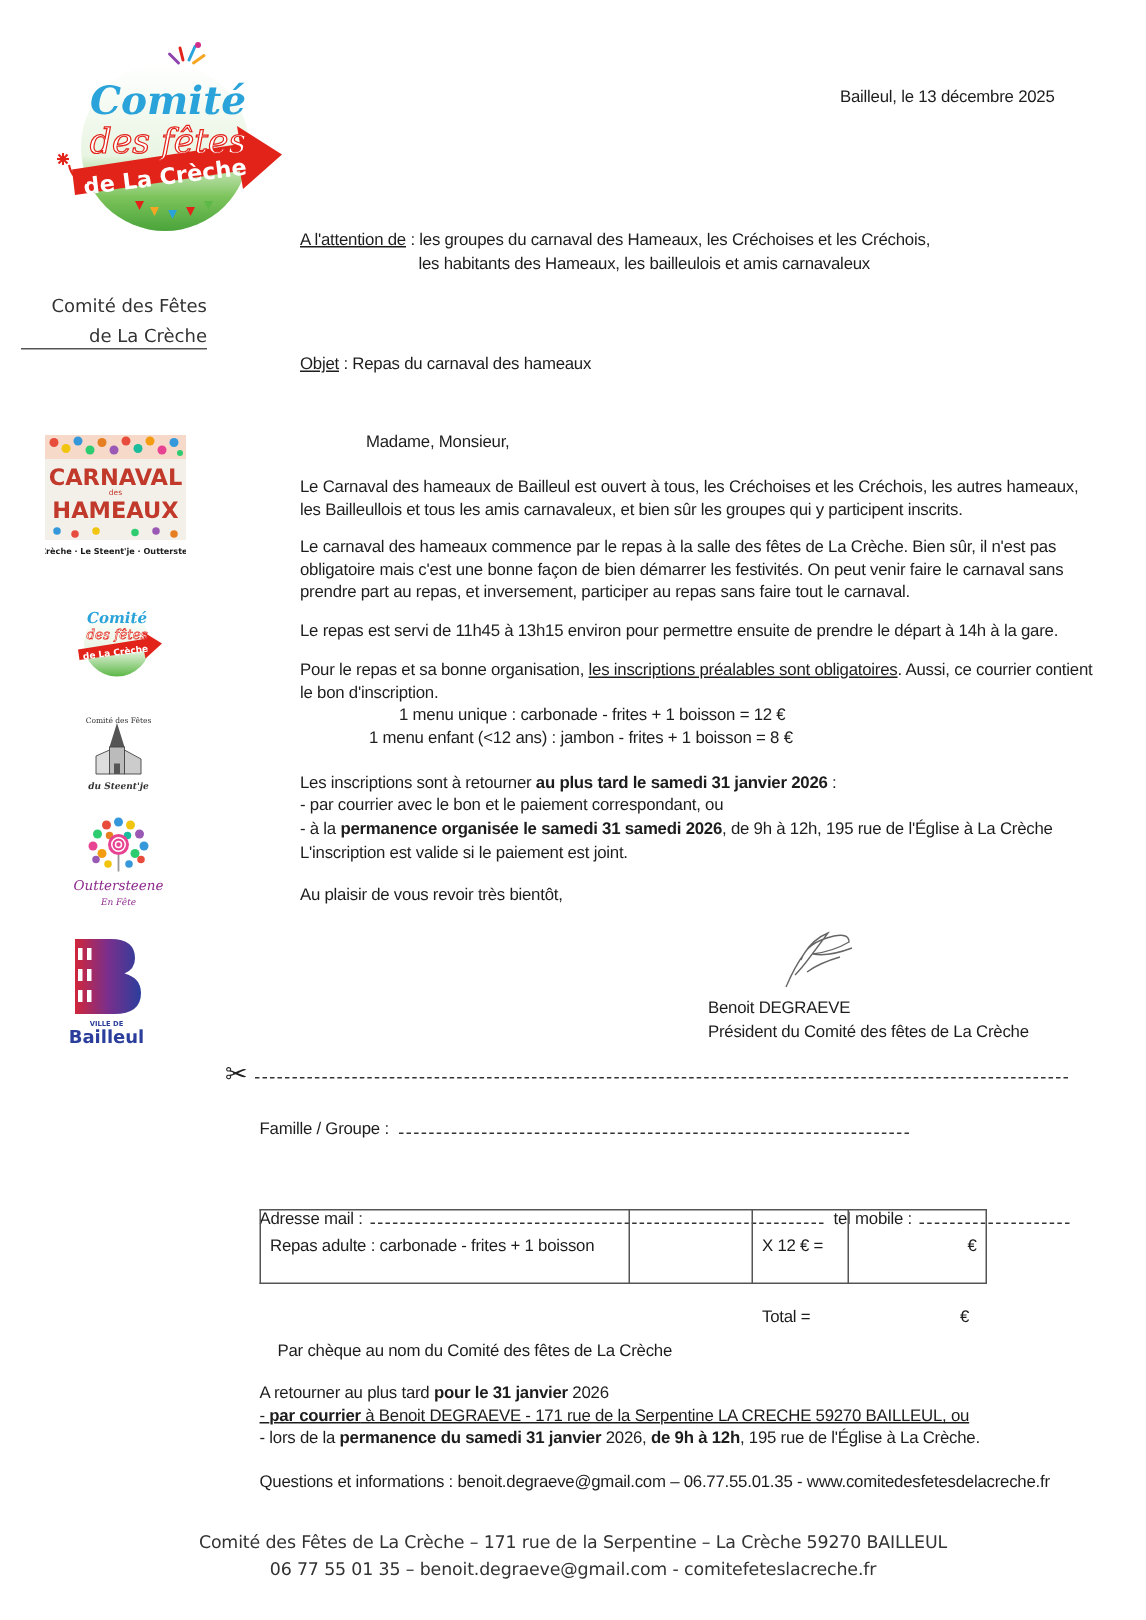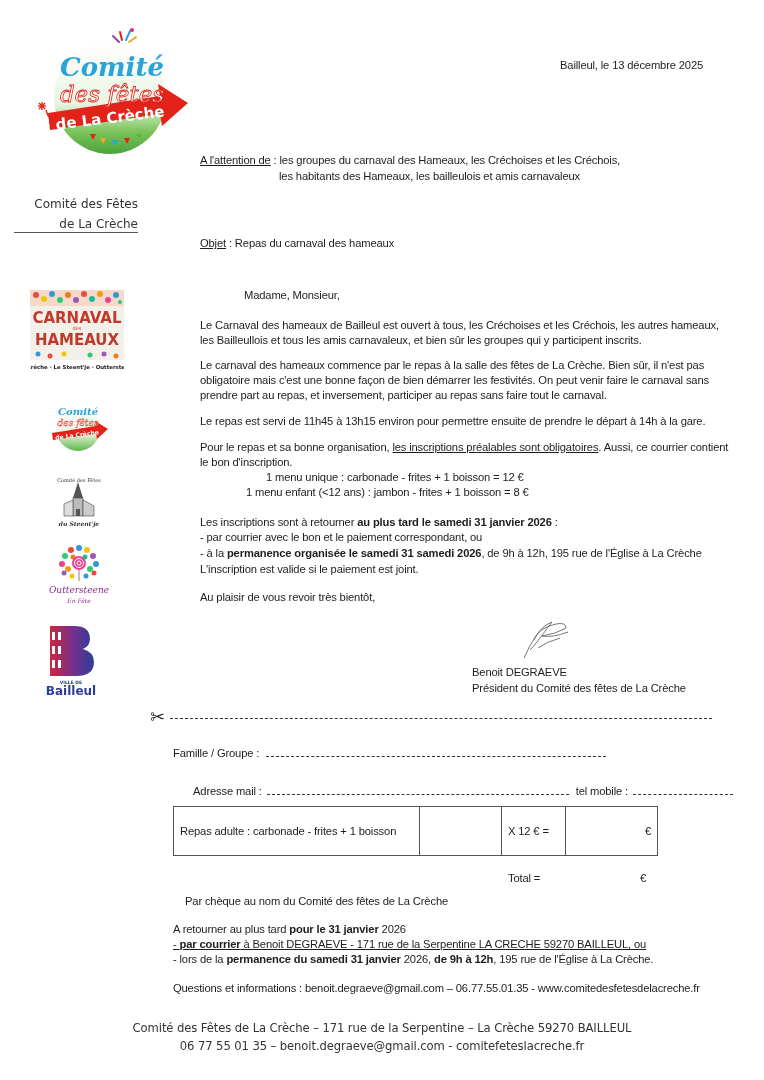--- a/index.html
+++ b/index.html
@@ -249,21 +249,21 @@
 <div class="abs t" style="left:472px; top:681px;">Président du Comité des fêtes de La Crèche</div>
 
 <div class="abs scissors">✂</div>
 <div class="abs cut-line"></div>
 
 <div class="abs t" style="left:173px; top:746px;">
   <span>Famille / Groupe :</span>
   <span class="fill-dash" style="width:340px; margin-left:4px;"></span>
 </div>
 
-<div class="abs t" style="left:173px; top:784px;margin-left:20px;">
+<div class="abs t" style="left:173px; top:806px;">
   <span>Adresse mail :</span>
   <span class="fill-dash" style="width:302px; margin-left:2px;"></span>
   <span style="margin-left:4px;">tel mobile :</span>
   <span class="fill-dash" style="width:100px; margin-left:2px;"></span>
 </div>
 
 <table class="order">
   <tbody>
       <tr>
     <td style="width:246px;">Repas adulte :  carbonade - frites + 1 boisson</td>

